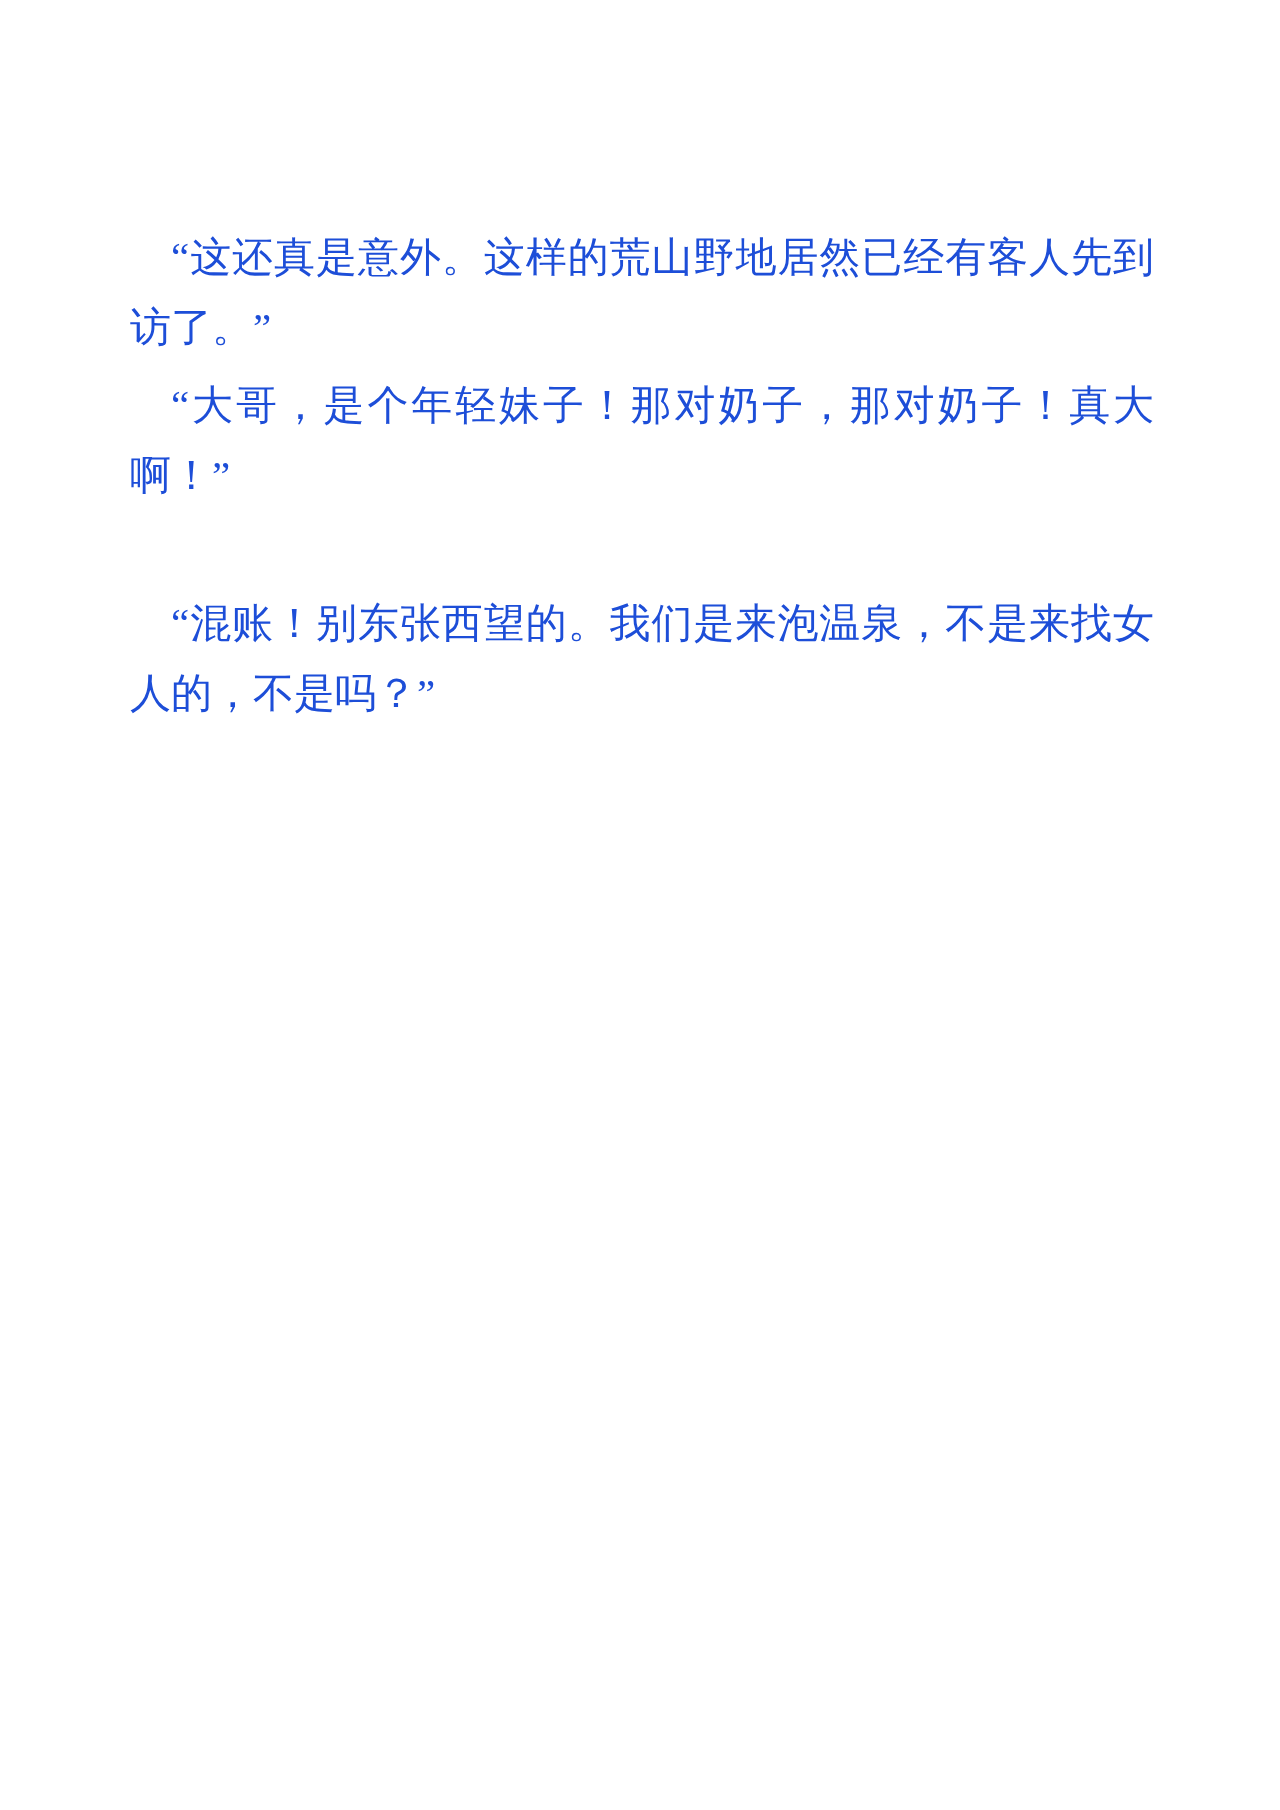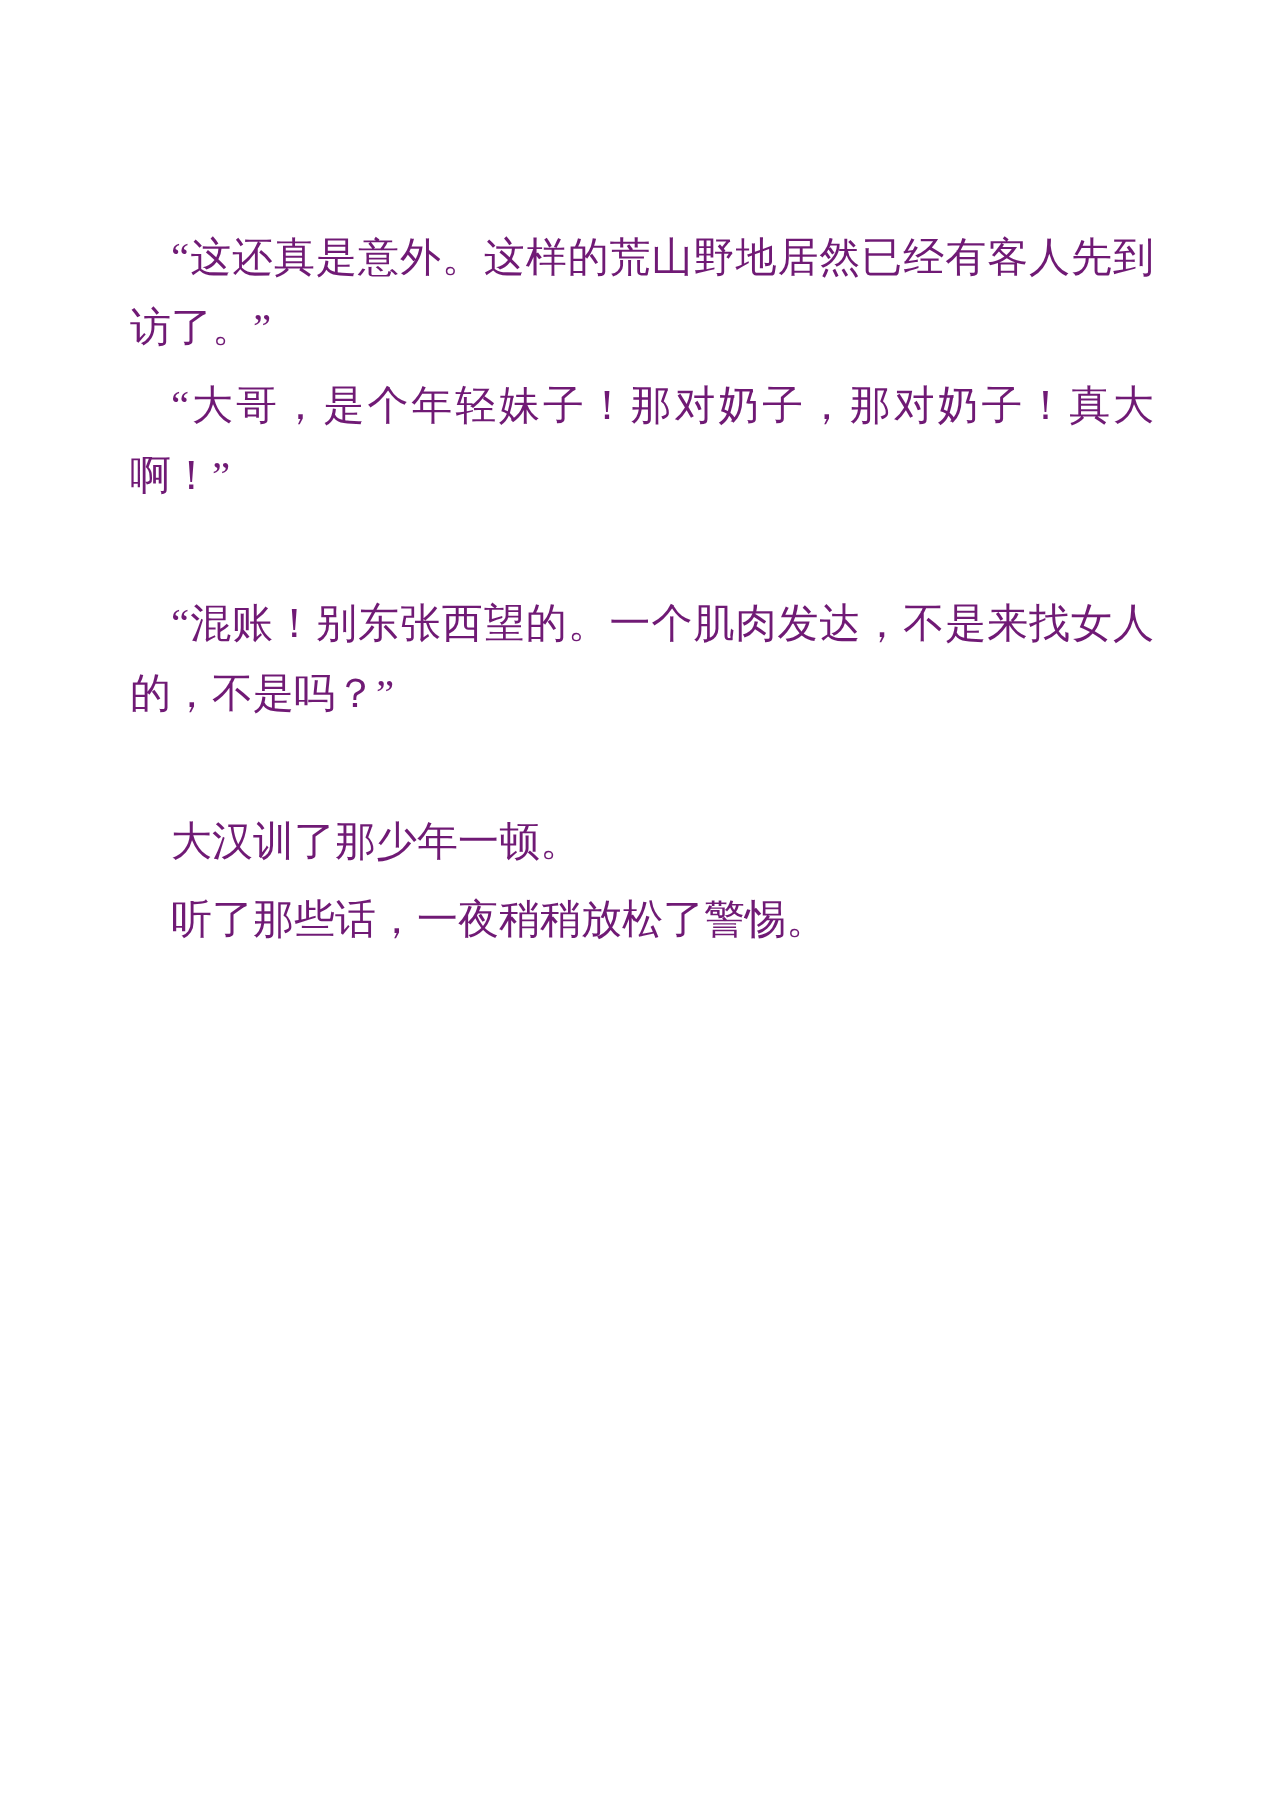--- a/index.html
+++ b/index.html
@@ -13,21 +13,21 @@
     height: 1810px;
     background: #ffffff;
     overflow: hidden;
     font-family: "Liberation Serif", "DejaVu Serif", serif;
   }
   .content {
     box-sizing: content-box;
     padding-top: 222px;
     margin-left: 130px;
     width: 1024px;
-    color: #701a75;
+    color: #1d4ed8;
   }
   .content p {
     margin: 0 0 8px 0;
     font-size: 41px;
     line-height: 70px;
     text-indent: 41px;
     letter-spacing: 0;
     text-align: justify;
     text-justify: inter-ideograph;
     word-break: break-all;
@@ -42,22 +42,18 @@
 <div class="page">
   <div class="content">
 
     <div class="group">
       <p>“这还真是意外。这样的荒山野地居然已经有客人先到访了。”</p>
       <p>“大哥，是个年轻妹子！那对奶子，那对奶子！真大啊！”</p>
     </div>
 
 
     <div class="group">
-      <p>“混账！别东张西望的。一个肌肉发达，不是来找女人的，不是吗？”</p>
+      <p>“混账！别东张西望的。我们是来泡温泉，不是来找女人的，不是吗？”</p>
     </div>
 
-    <div class="group">
-      <p>大汉训了那少年一顿。</p>
-      <p>听了那些话，一夜稍稍放松了警惕。</p>
-    </div>
 
   </div>
 </div>
 
 </body></html>

